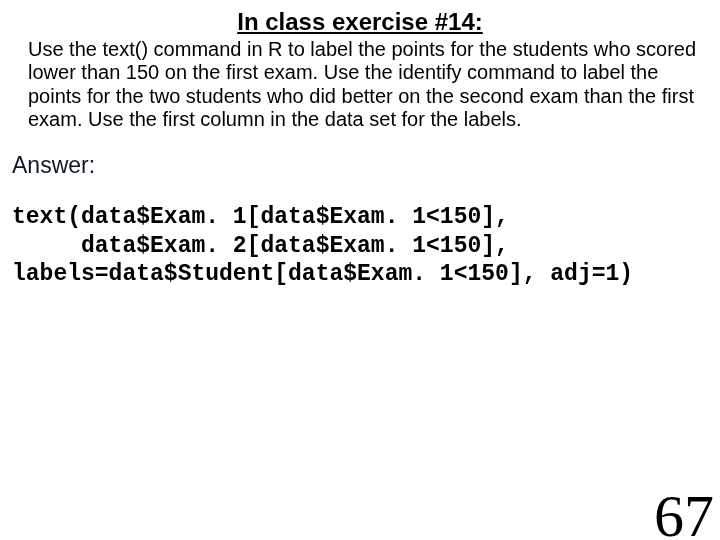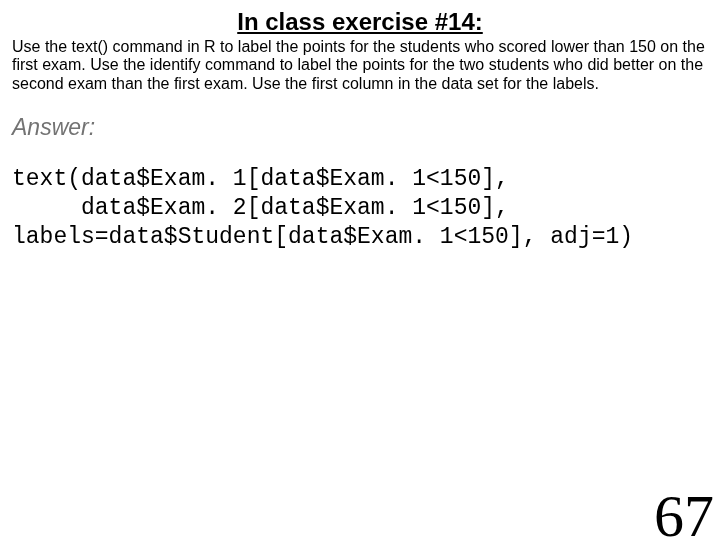--- a/index.html
+++ b/index.html
@@ -20,34 +20,33 @@
   }
   .title {
     text-align: center;
     font-size: 24px;
     text-decoration: underline;
     color: #000;
     margin: 0 0 2px 0;
     line-height: 1.15;
   }
   .body-text {
-    font-size: 16px;
+    font-size: 20px;
     color: #000;
     line-height: 1.18;
-    margin: 0 0 20px 0;
+    margin: 0 0 20px 16px;
   }
   .answer-label {
     font-size: 23px;
-    color: #737373;
+    color: #0f172a;
     margin: 6px 0 24px 0;
-    font-style: italic;
   }
   .code {
     font-family: "Courier New", Courier, monospace;
-    font-weight: normal;
+    font-weight: bold;
     font-size: 23px;
     color: #000;
     white-space: pre;
     line-height: 1.25;
     margin: 0;
   }
   .code.block1 { margin-bottom: 40px; }
   .page-number {
     position: absolute;
     right: 6px;

